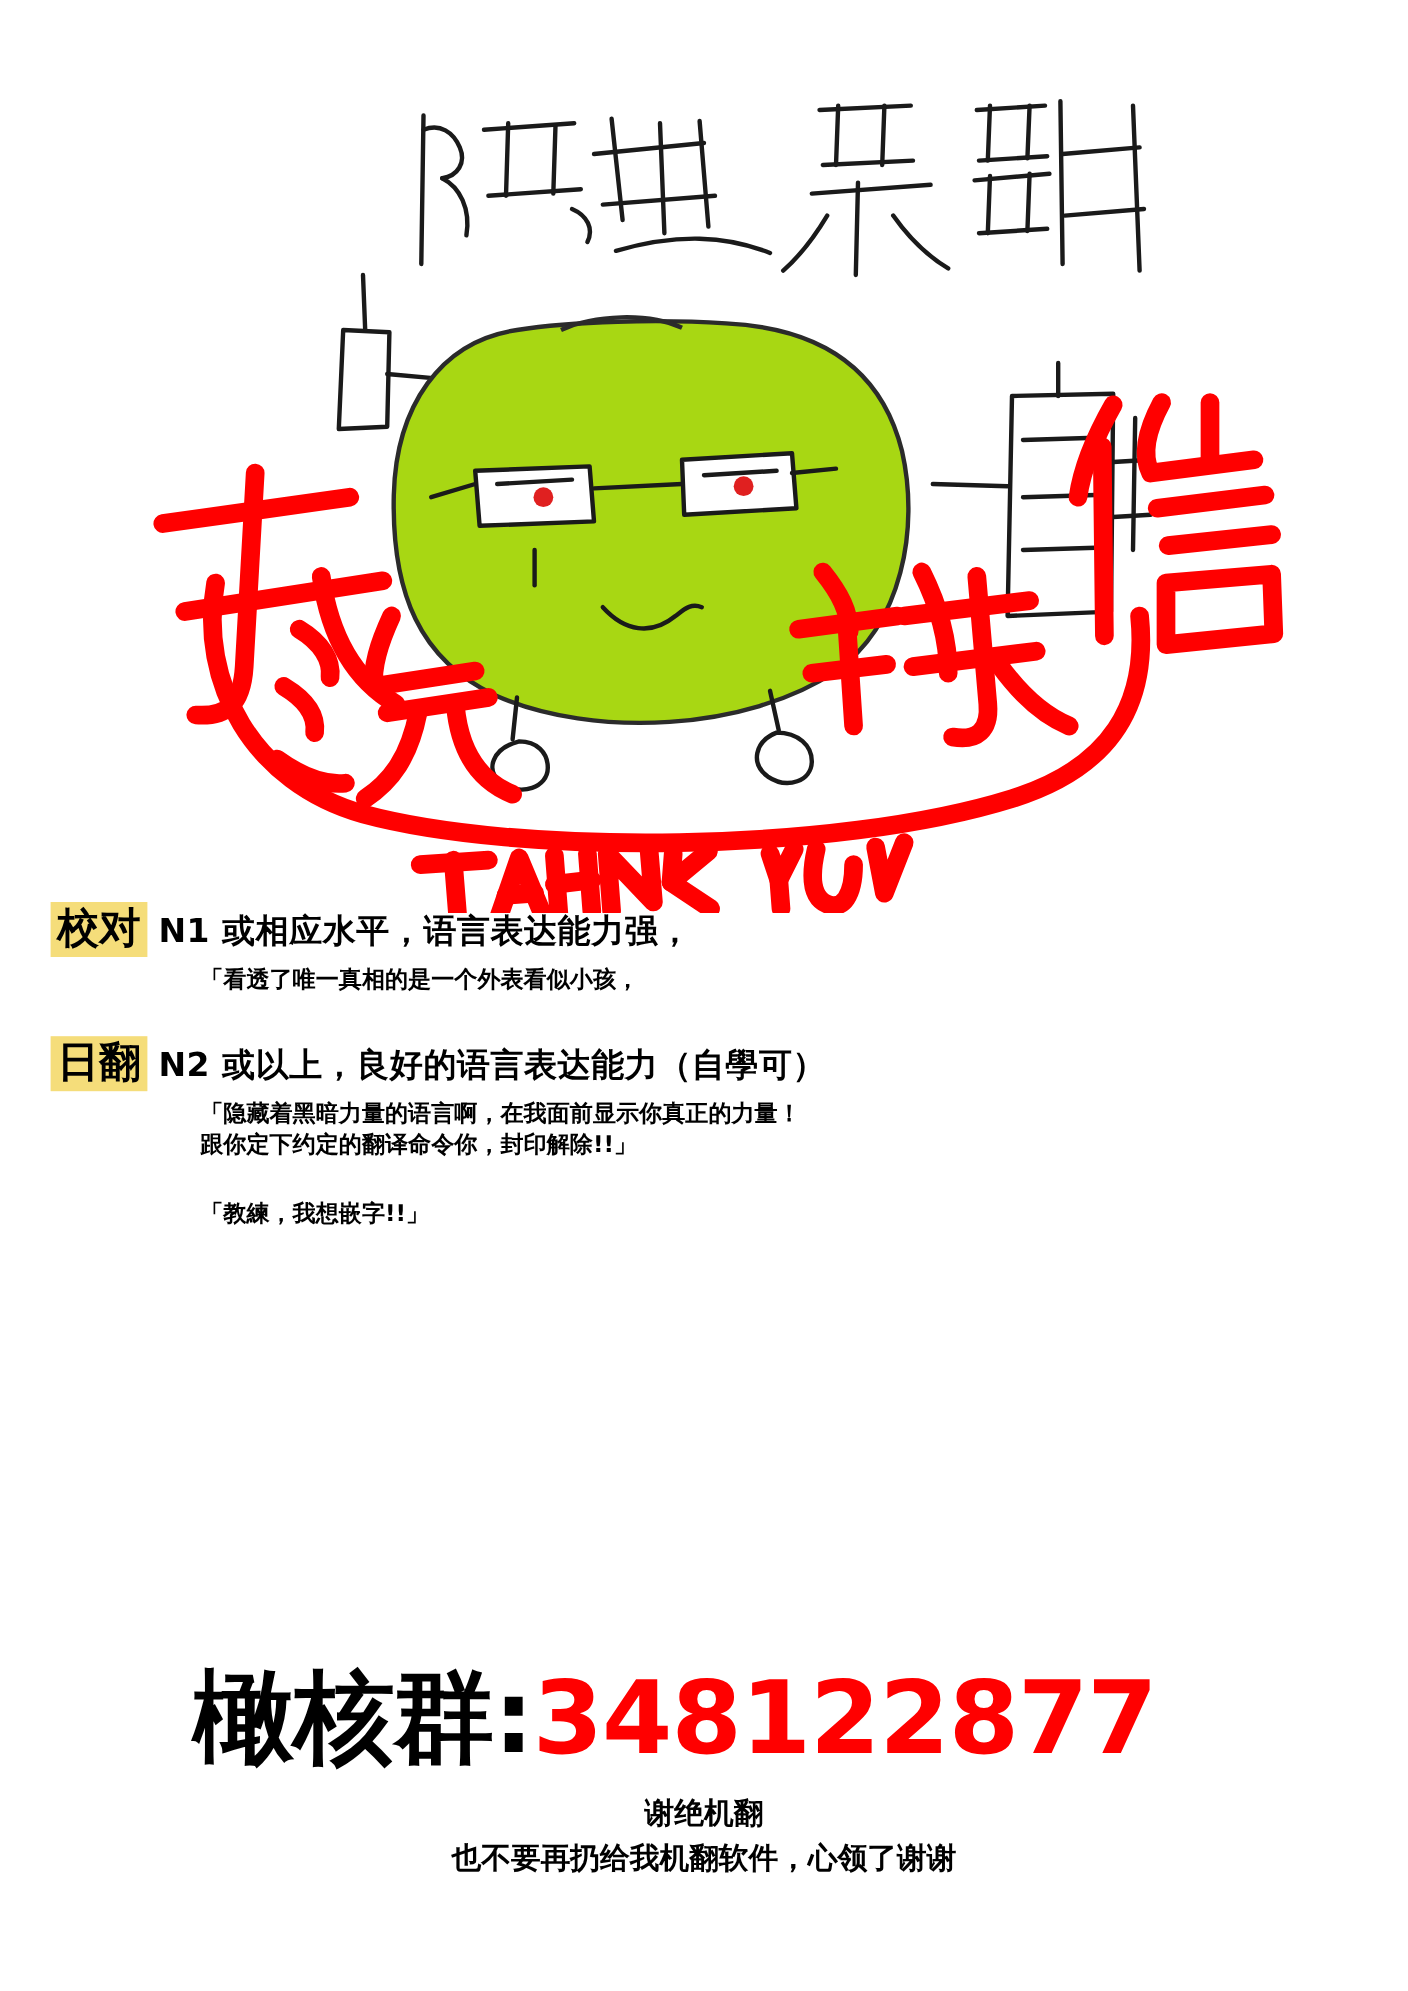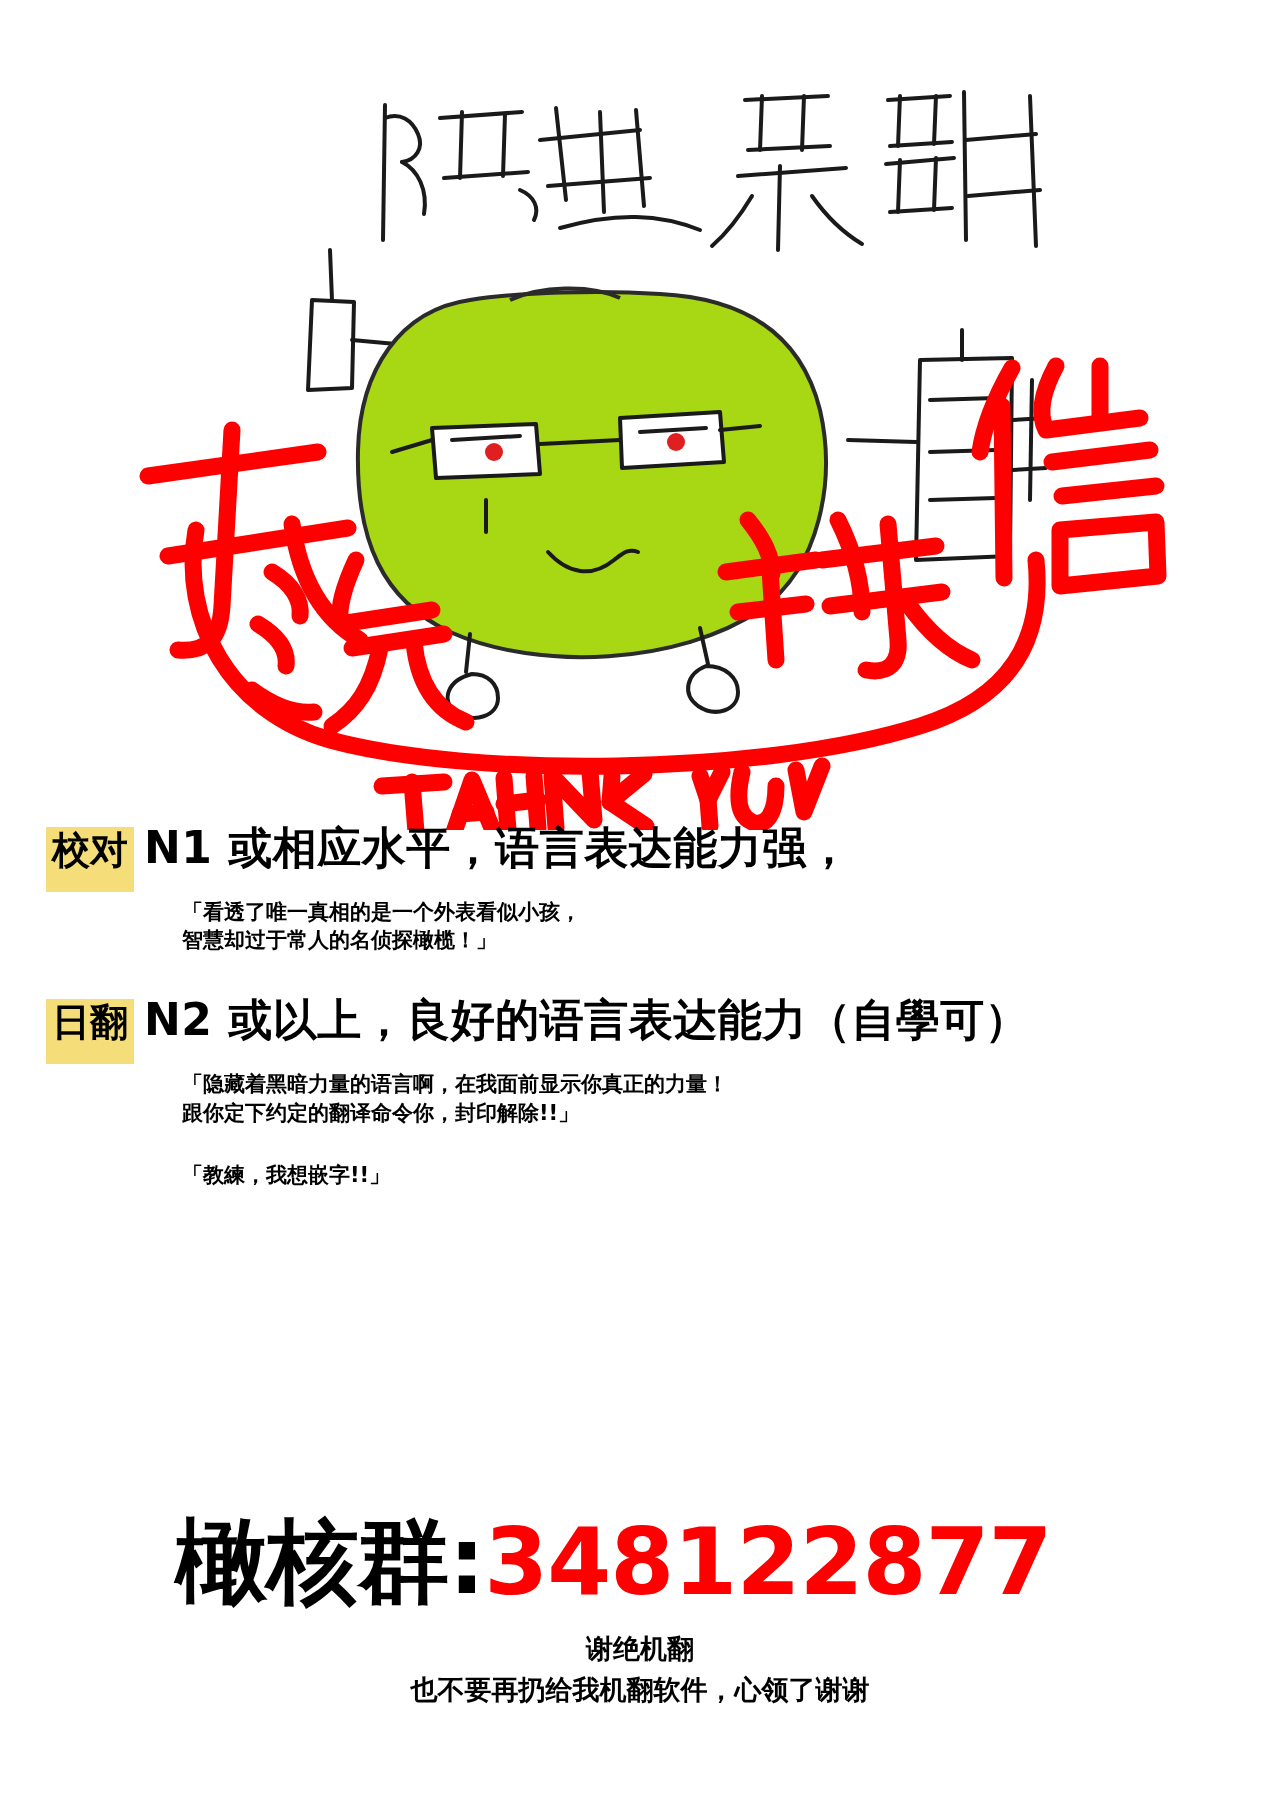--- a/index.html
+++ b/index.html
@@ -51,25 +51,25 @@
     align-items: baseline;
     gap: 10px;
     white-space: nowrap;
   }
   .role-tag {
     background: #f5dd7a;
     color: #000;
     font-weight: bold;
     font-size: 38px;
     line-height: 1.1;
-    padding: 3px 6px 20px 6px;
+    padding: 3px 6px 5px 6px;
     display: inline-block;
   }
   .role-req {
-    font-size: 44px;
+    font-size: 30px;
     font-weight: bold;
     color: #000;
     line-height: 1.25;
     letter-spacing: 0.5px;
   }
   .role-req-2 {
     font-size: 40px;
     font-weight: bold;
     color: #000;
     line-height: 1.25;
@@ -297,21 +297,20 @@
 
   <div class="recruit">
 
     <div class="role-block">
       <div class="role-head">
         <span class="role-tag">校对</span>
         <span class="role-req">N1 或相应水平，语言表达能力强，</span>
       </div>
       <div class="role-quote">
         <div>「看透了唯一真相的是一个外表看似小孩，</div>
-        <div>智慧却过于常人的名侦探橄榄！」</div>
       </div>
     </div>
 
     <div class="role-block" style="margin-top:38px;">
       <div class="role-head">
         <span class="role-tag">日翻</span>
         <span class="role-req">N2 或以上，良好的语言表达能力（自學可）</span>
       </div>
       <div class="role-quote">
         <div>「隐藏着黑暗力量的语言啊，在我面前显示你真正的力量！</div>

